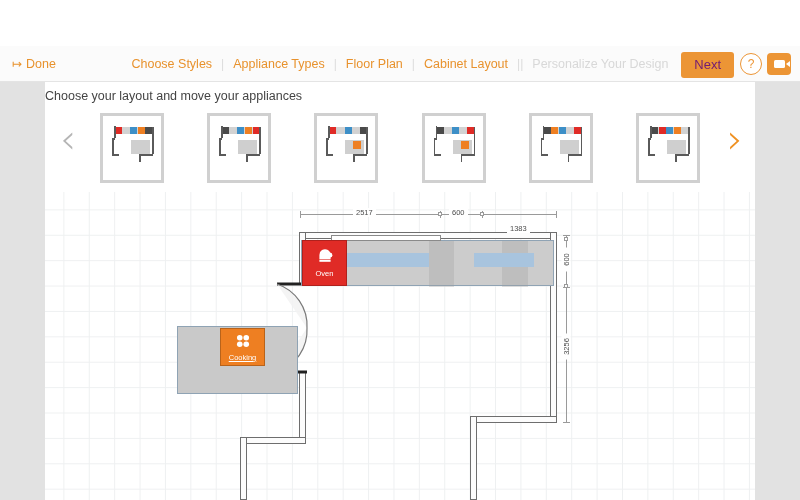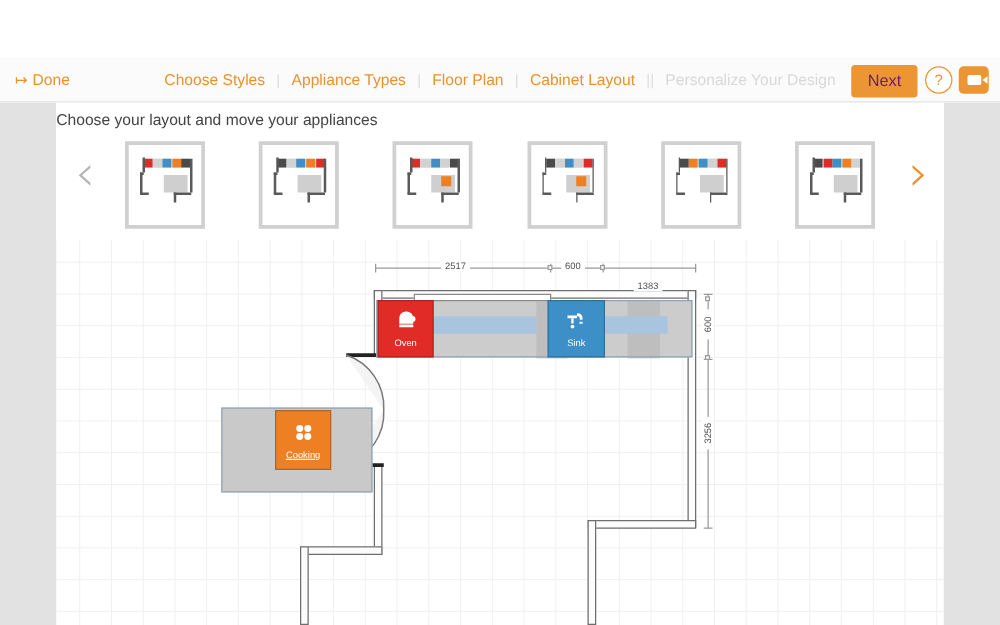--- a/index.html
+++ b/index.html
@@ -441,35 +441,23 @@
       <span class="ap-icon">
         <svg width="16" height="18" viewBox="0 0 16 18">
           <path d="M5 2 q3-1.6 6 0 q2.6 1.4 2.6 5 v4 H2.4 V7 q0-3.6 2.6-5 Z" fill="#fff"></path>
           <path d="M2.4 11.6 h11.2 v2.2 H2.4 Z" fill="#fff"></path>
           <path d="M13 4.6 q2.4 .4 2.4 2.6 q0 2.2-2.4 2.4 Z" fill="#fff"></path>
         </svg>
       </span>
       <span class="ap-label">Oven</span>
     </div>
 
-    <div class="appl" style="left:393px; top:48px; width:46px; height:46px; background:#3d8fc7;">
-      <span class="ap-icon">
-        <svg width="18" height="18" viewBox="0 0 18 18">
-          <path d="M2 4.4 h7.6 v2.2 H2 Z" fill="#fff"></path>
-          <path d="M9.6 2.6 q4.4 0 4.4 4 v1.2 h-2.2 V6.8 q0-2-2.2-2 Z" fill="#fff"></path>
-          <path d="M5 6.6 h1.9 v4.2 H5 Z" fill="#fff"></path>
-          <circle cx="6" cy="13.2" r="1.5" fill="#fff"></circle>
-          <path d="M11.6 9.4 h2.5 v1.5 h-2.5 Z" fill="#fff"></path>
-        </svg>
-      </span>
-      <span class="ap-label">Sink</span>
-    </div>
-
-
-    <div class="appl" style="left:175px; top:136px; width:45px; height:48px; background:#ee7f22;text-decoration:underline;">
+
+
+    <div class="appl" style="left:175px; top:136px; width:45px; height:38px; background:#ee7f22;text-decoration:underline;">
       <span class="ap-icon">
         <svg width="18" height="18" viewBox="0 0 20 20">
           <circle cx="6.4" cy="6.4" r="3.1" fill="#fff"></circle>
           <circle cx="13.6" cy="6.4" r="3.1" fill="#fff"></circle>
           <circle cx="6.4" cy="13.6" r="3.1" fill="#fff"></circle>
           <circle cx="13.6" cy="13.6" r="3.1" fill="#fff"></circle>
         </svg>
       </span>
       <span class="ap-label">Cooking</span>
     </div>

